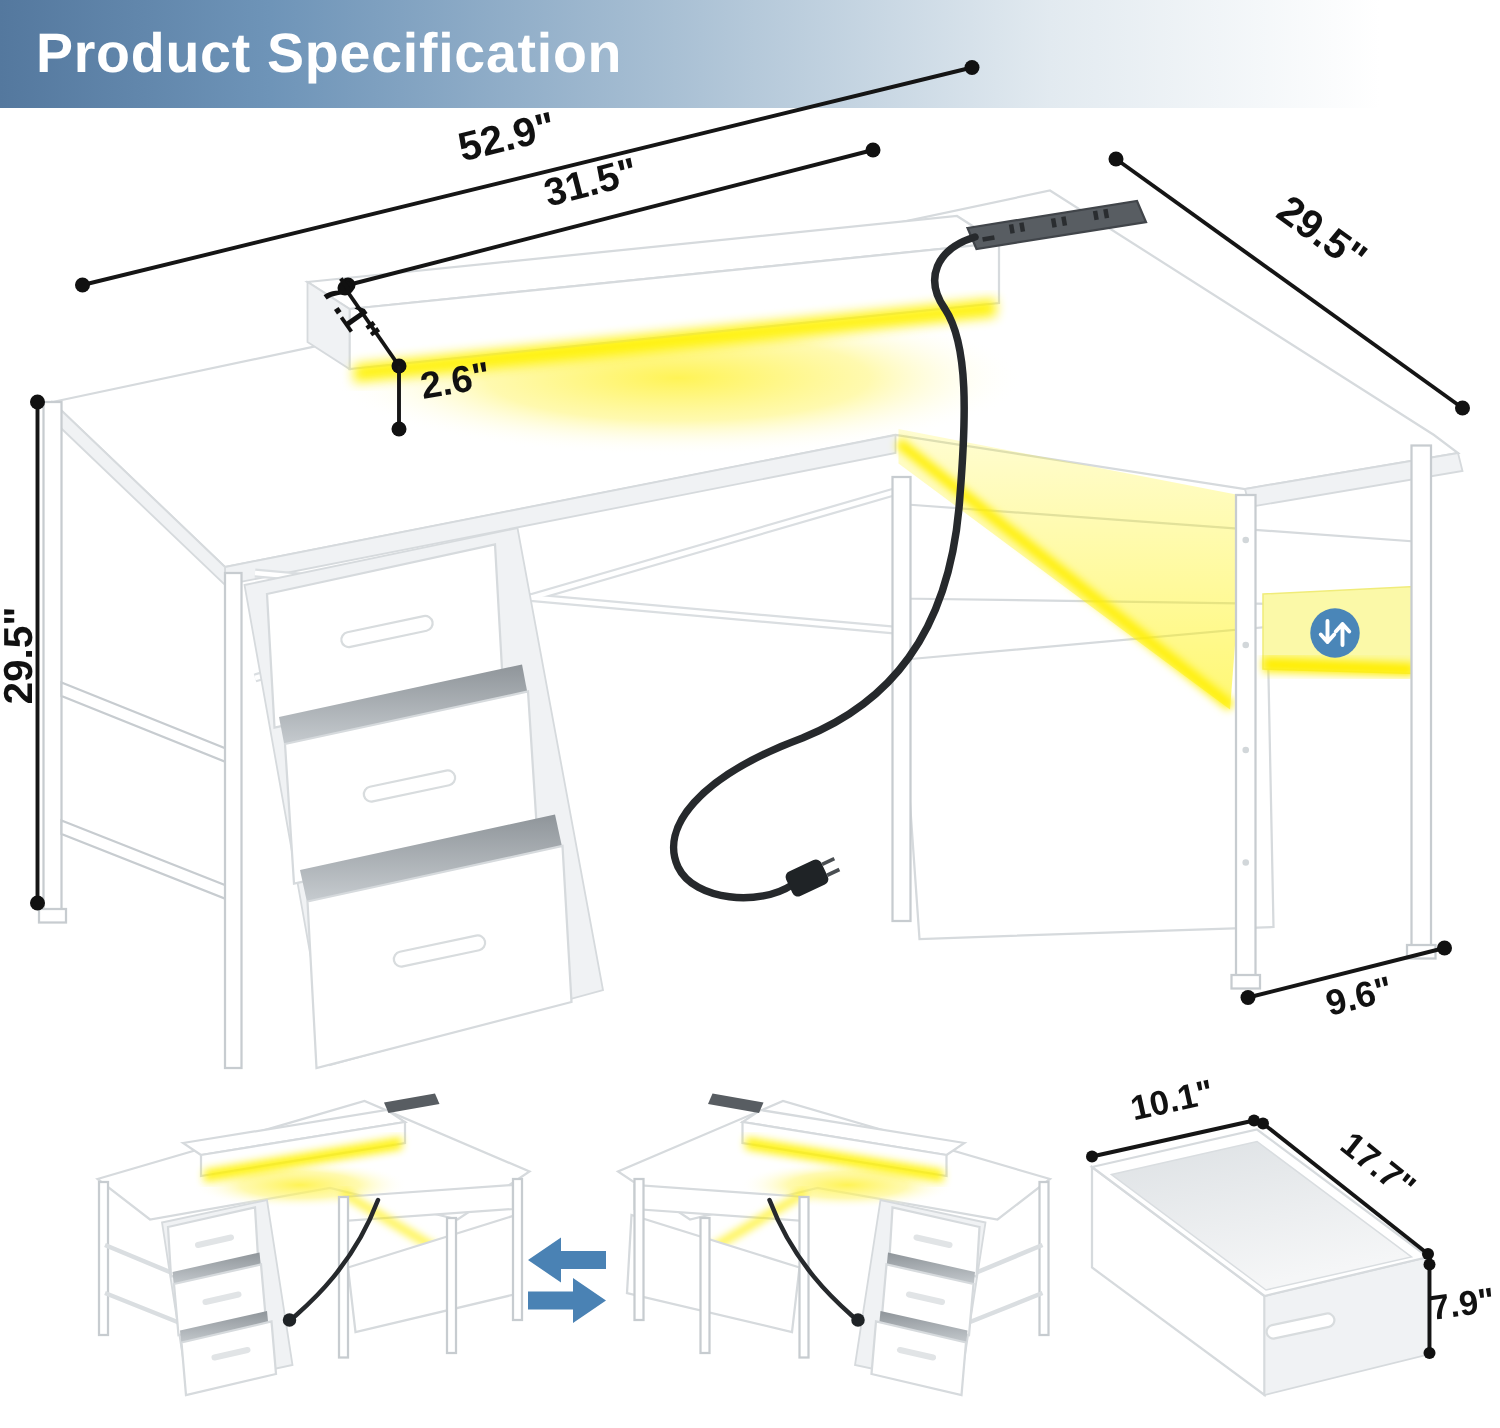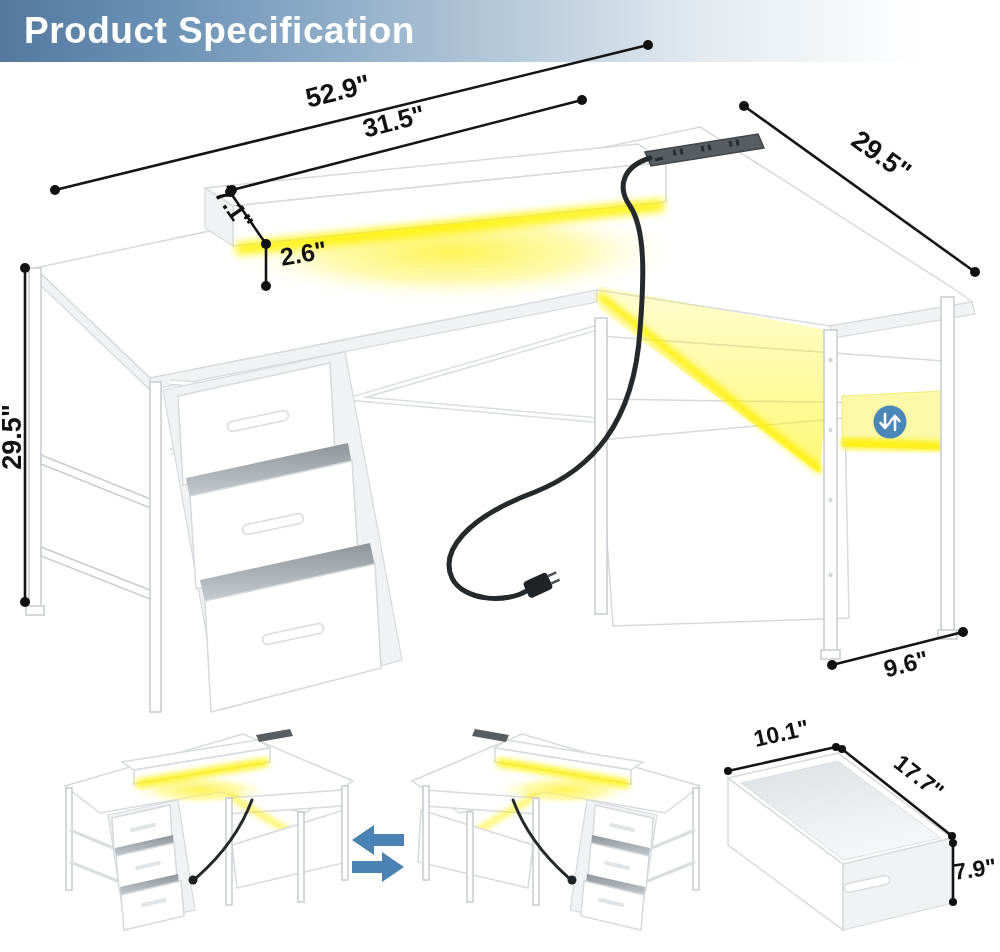--- a/index.html
+++ b/index.html
@@ -1,18 +1,18 @@
 <!DOCTYPE html>
 <html><head>
 <meta charset="utf-8">
 <style>
   html,body{margin:0;padding:0;background:#ffffff;}
   .page{position:relative;width:1000px;height:952px;background:#ffffff;overflow:hidden;
         font-family:"Liberation Sans",sans-serif;}
-  .header{position:absolute;top:0;left:0;width:100%;height:62px;
+  .header{position:absolute;top:0;left:0;width:100%;height:72px;
           background:linear-gradient(90deg,#54789e 0%,#6e94b8 18%,#a9c0d4 45%,#e2eaf0 70%,#ffffff 92%);
           display:flex;align-items:center;}
   .header h1{margin:0 0 0 24px;font-size:37px;font-weight:700;color:#ffffff;letter-spacing:.5px;}
   svg{position:absolute;top:0;left:0;}
   .dim-line{stroke:#151515;stroke-width:2.6;fill:none;}
   .dim-dot{fill:#111111;}
   .dim-label{font-family:"Liberation Sans",sans-serif;font-weight:700;fill:#111111;}
   .panel{fill:#ffffff;stroke:#d6dadd;stroke-width:1.5;}
   .panel-shade{fill:#f0f2f4;stroke:#d6dadd;stroke-width:1.2;}
   .leg{fill:#ffffff;stroke:#c7ccd0;stroke-width:1.5;}

